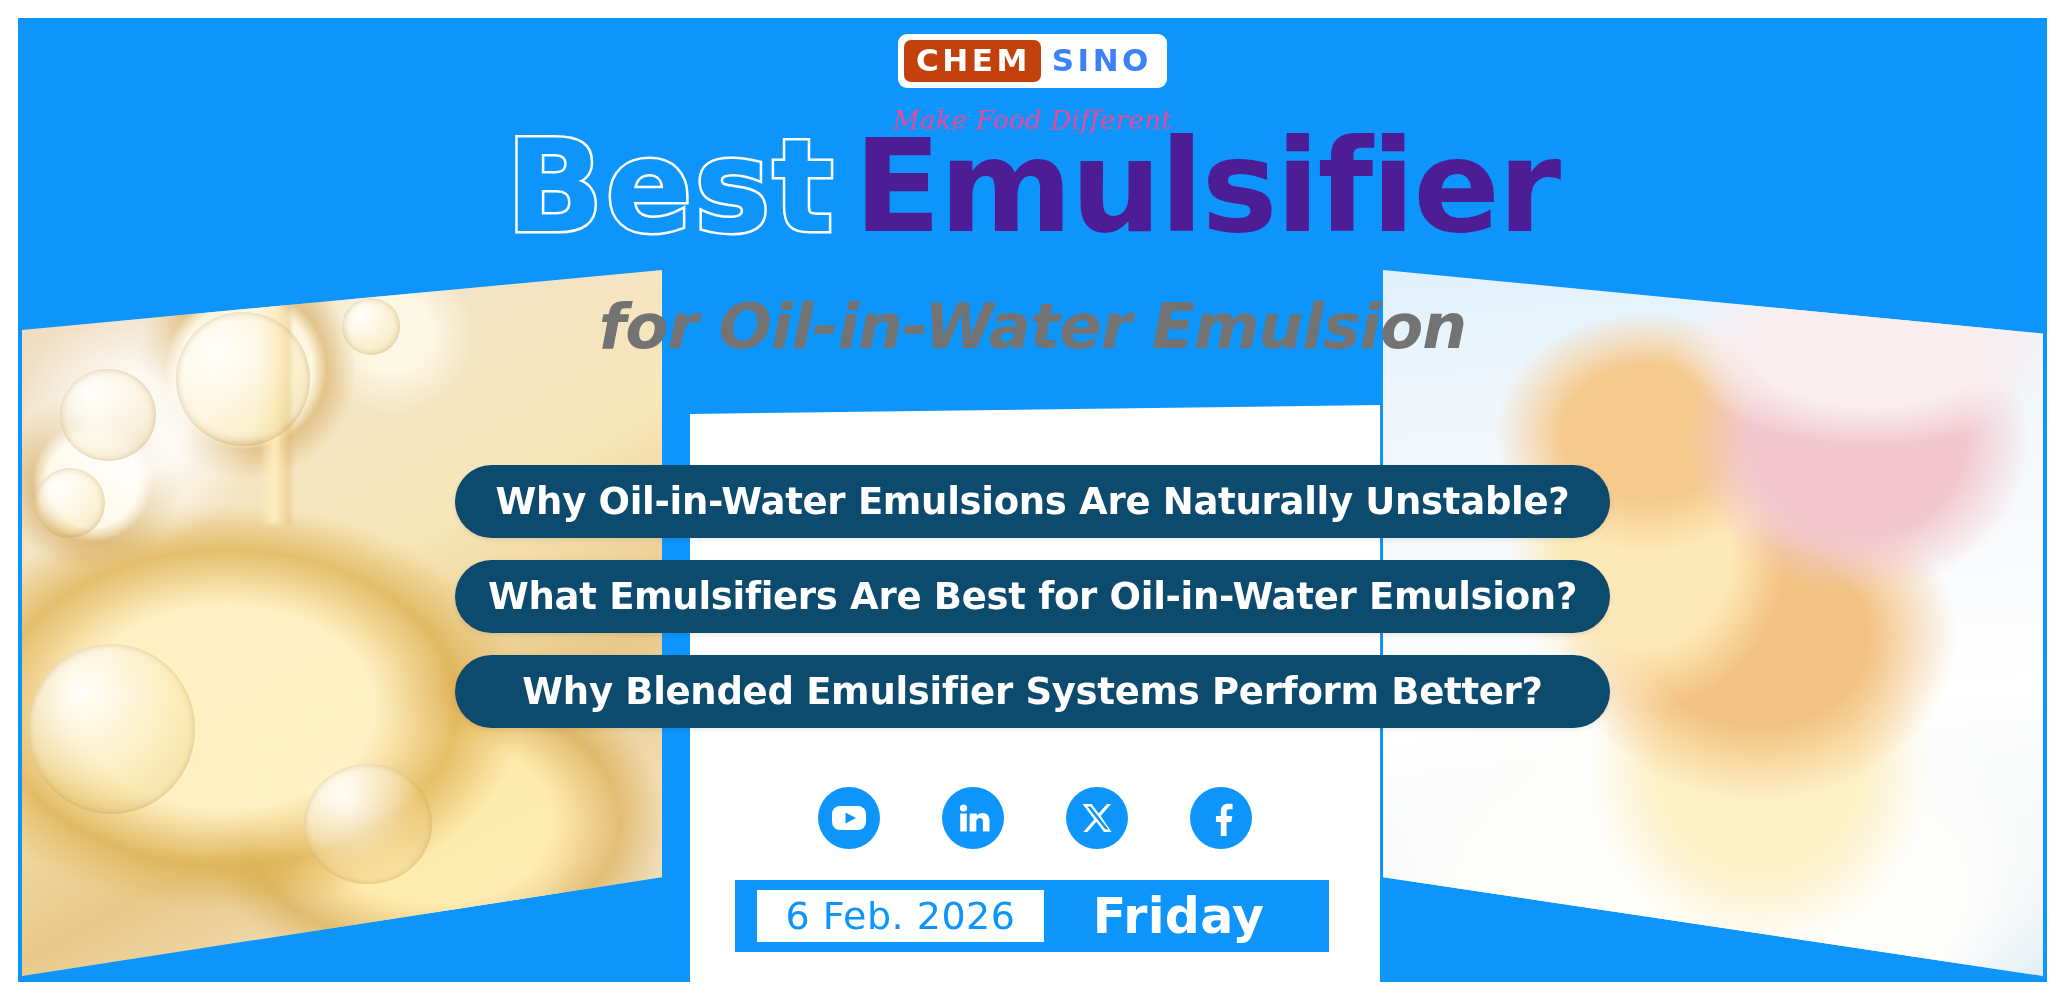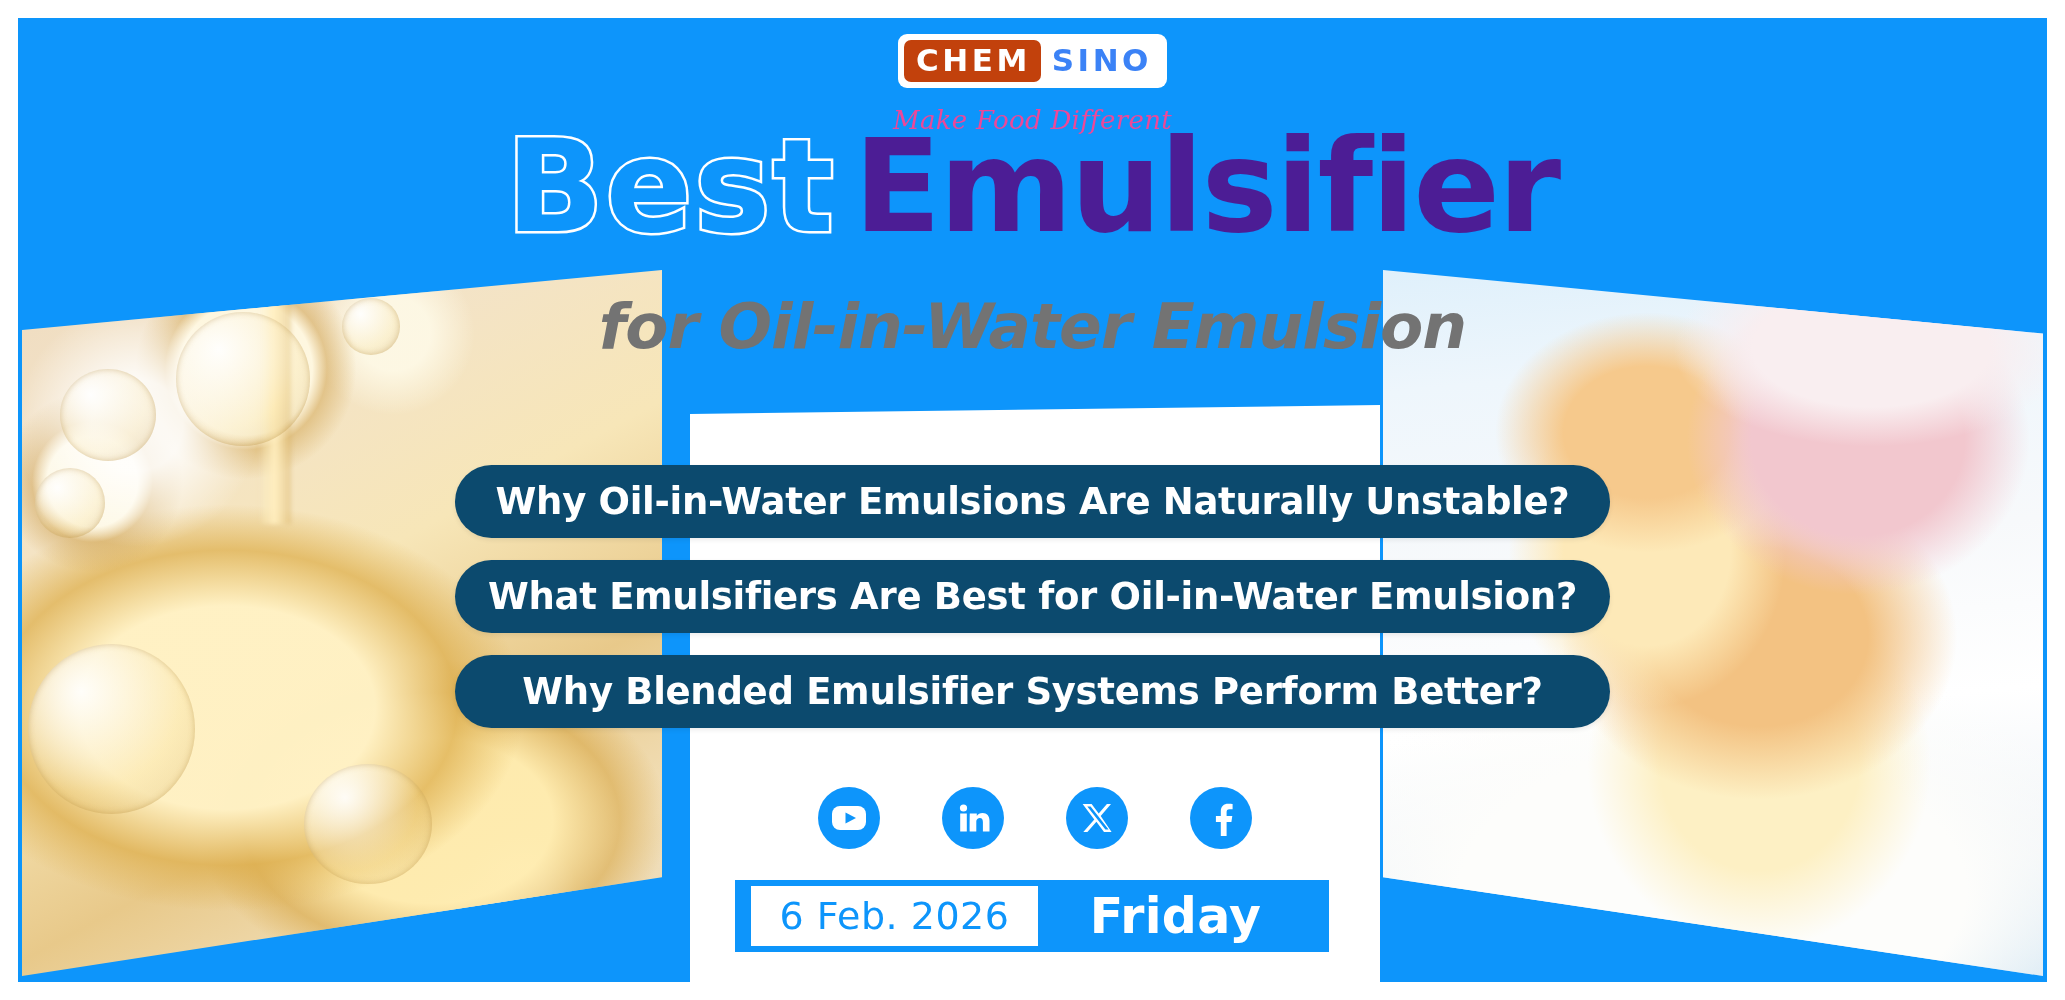--- a/index.html
+++ b/index.html
@@ -189,22 +189,22 @@
 
   
   .date-bar{
     position:absolute;
     left:735px; top:880px;
     width:594px; height:72px;
     background:#0d95fb;
     display:flex; align-items:center;
   }
   .date-box{
-    margin-left:16px;
-    width:287px; height:60px;
+    margin-left:22px;
+    width:287px; height:52px;
     background:#ffffff;
     color:#0d95fb;
     display:flex;align-items:center;justify-content:center;
     font-family:"DejaVu Sans", sans-serif;
     font-size:38px;
     letter-spacing:.5px;
   }
   .date-day{
     flex:1;
     text-align:center;

